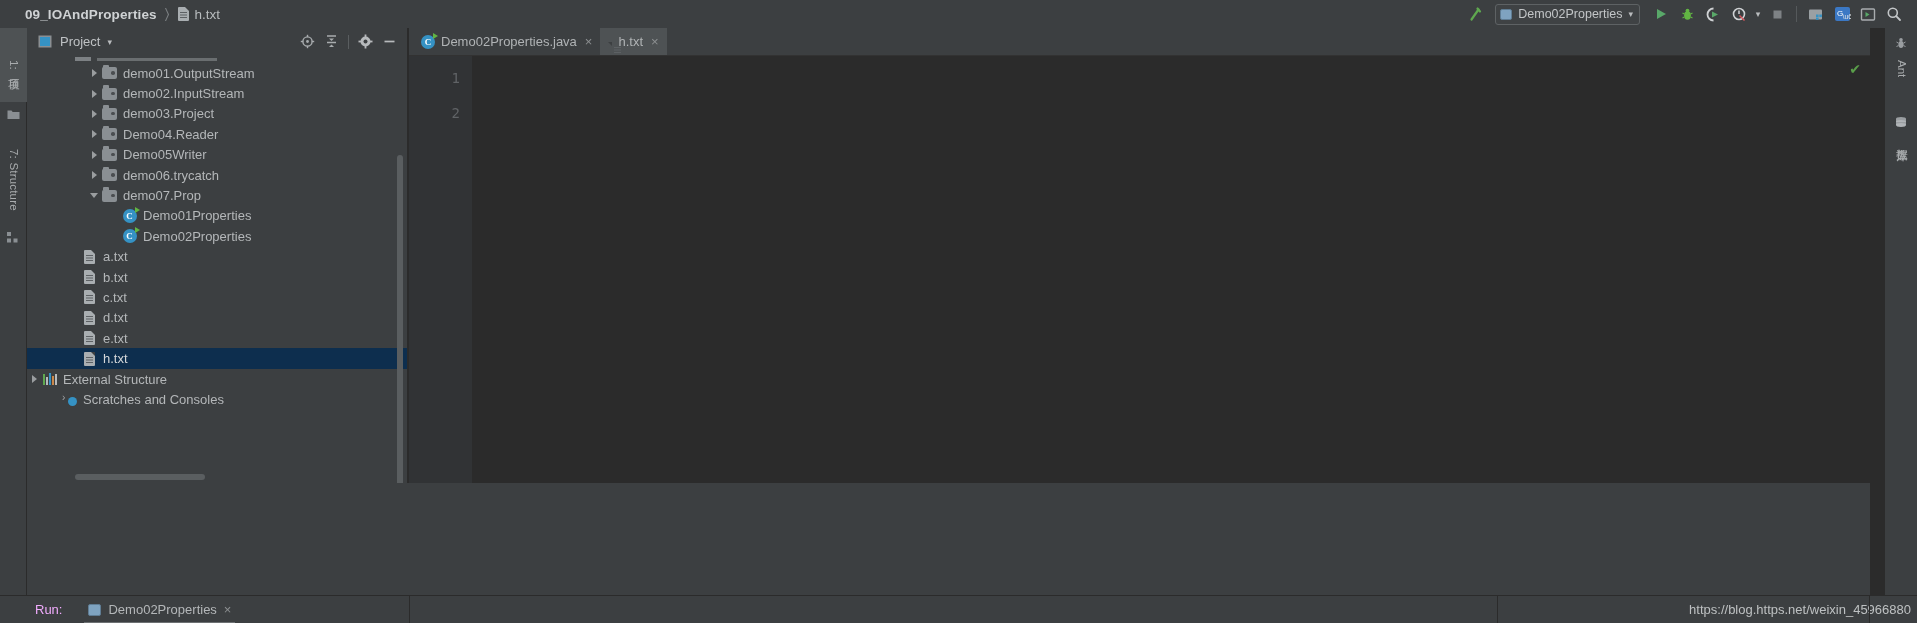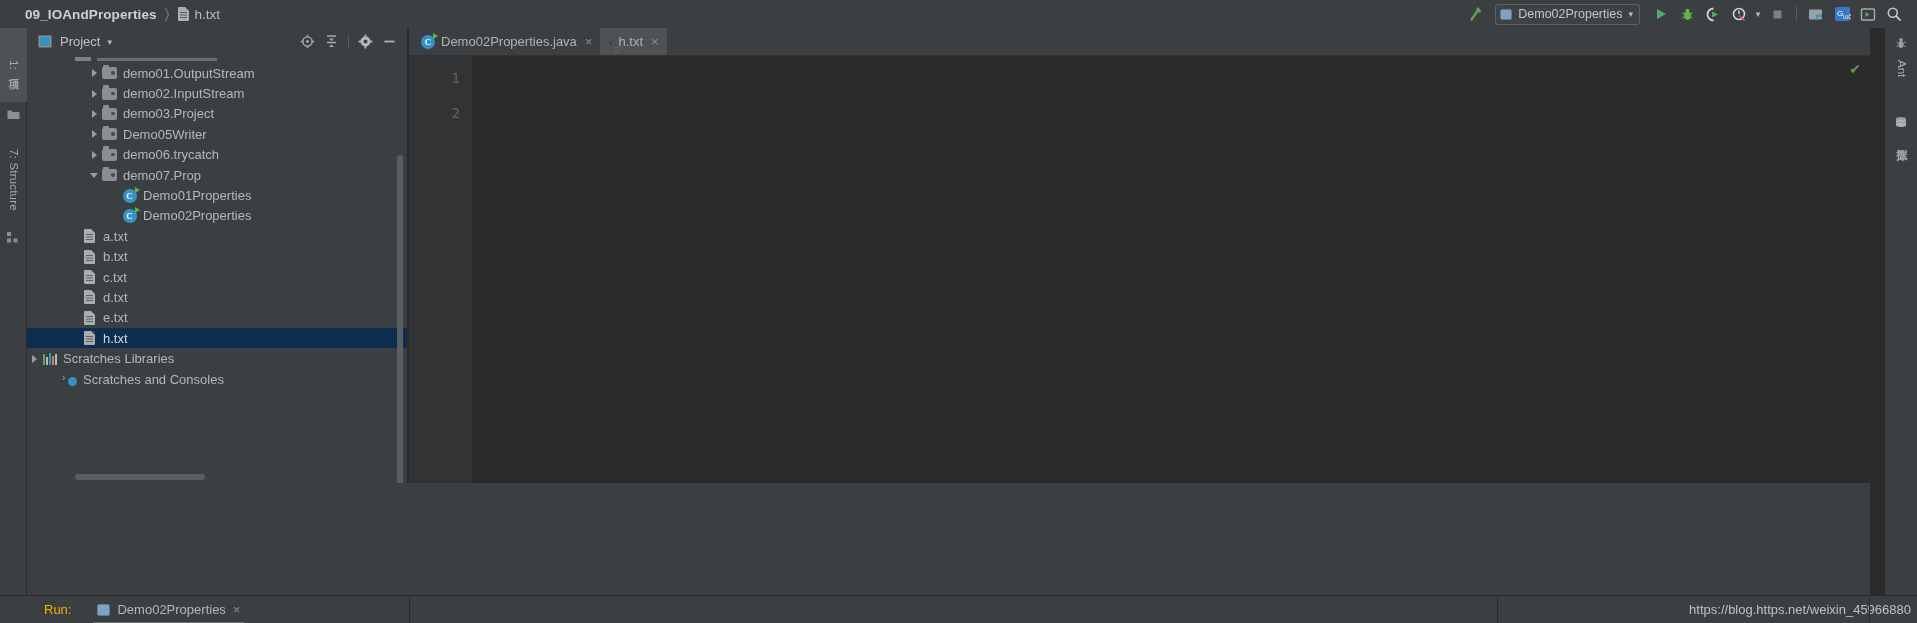--- a/index.html
+++ b/index.html
@@ -152,21 +152,21 @@
   .editor-scroll-track {
     position: absolute; left: 0; top: 0; width: 14px; height: 100%; background: #2b2b2b;
   }
 
   
   .bottombar {
     position: absolute; left: 0; bottom: 0; width: 1917px; height: 28px;
     background: #3c3f41; display: flex; align-items: center;
     border-top: 1px solid #2b2b2b;
   }
-  .run-label { font-size: 13px; color: #eab308; margin-left: 44px; }
+  .run-label { font-size: 13px; color: #f0abfc; margin-left: 35px; }
   .run-tab {
     display: flex; align-items: center; gap: 7px; margin-left: 22px;
     position: relative; height: 28px; padding: 0 4px;
   }
   .run-tab .rt-name { font-size: 13px; color: #b4b7b9; }
   .run-tab .rt-close { font-size: 13px; color: #8d9092; }
   .run-tab::after {
     content: ""; position: absolute; left: 0; right: 0; bottom: 0; height: 2px; background: #6d7173;
   }
   .watermark {
@@ -427,20 +427,30 @@
             <span class="tlabel">demo03.Project</span>
           </div>
           <div class="trow">
             <span style="width: 60px; flex: 0 0 60px;"></span>
             <span class="tarrow">
               <i></i>
             </span>
             <span class="ticon">
               <span class="folder-ic"></span>
             </span>
+            <span class="tlabel">Demo04.Reader</span>
+          </div>
+          <div class="trow">
+            <span style="width: 60px; flex: 0 0 60px;"></span>
+            <span class="tarrow">
+              <i></i>
+            </span>
+            <span class="ticon">
+              <span class="folder-ic"></span>
+            </span>
             <span class="tlabel">Demo05Writer</span>
           </div>
           <div class="trow">
             <span style="width: 60px; flex: 0 0 60px;"></span>
             <span class="tarrow">
               <i></i>
             </span>
             <span class="ticon">
               <span class="folder-ic"></span>
             </span>
@@ -527,21 +537,21 @@
             </span>
             <span class="ticon">
               <span class="lib-ic">
                 <span style="left:0;height:11px;background:#5fa84f"></span>
                 <span style="left:3px;height:8px;background:#b7babc"></span>
                 <span style="left:6px;height:12px;background:#3592c4"></span>
                 <span style="left:9px;height:9px;background:#c9874a"></span>
                 <span style="left:12px;height:11px;background:#b7babc"></span>
               </span>
             </span>
-            <span class="tlabel">Scratches Libraries</span>
+            <span class="tlabel">External Structure</span>
           </div>
           <div class="trow">
             <span style="width: 20px; flex: 0 0 20px;"></span>
             <span class="tarrow"></span>
             <span class="ticon">
               <span class="scratch-ic">
                 <span class="sc-ang">›</span>
                 <span class="sc-dot"></span>
               </span>
             </span>

